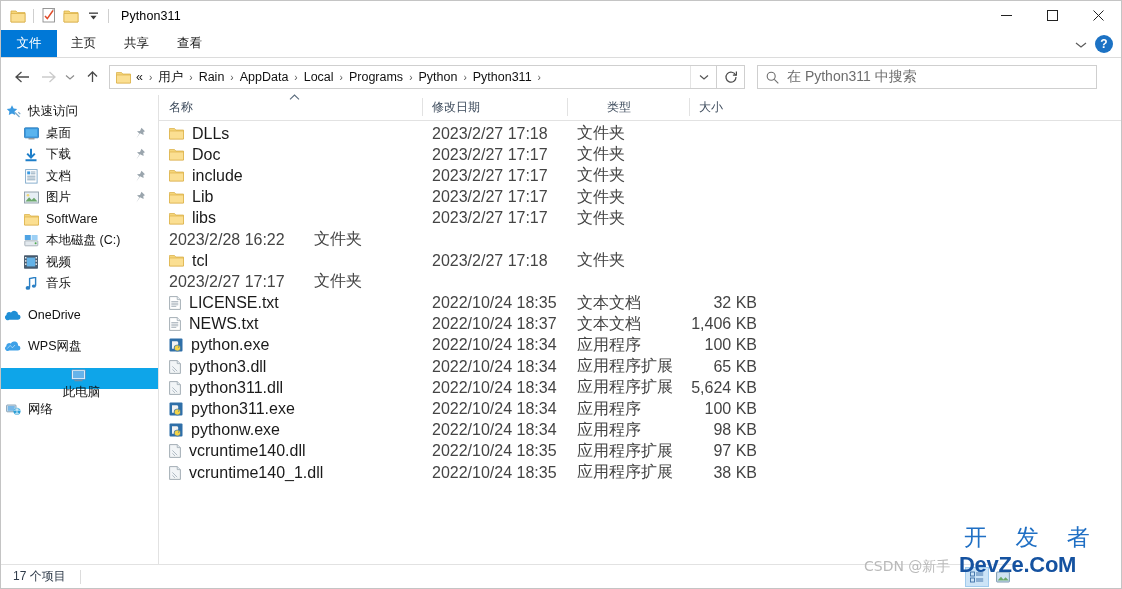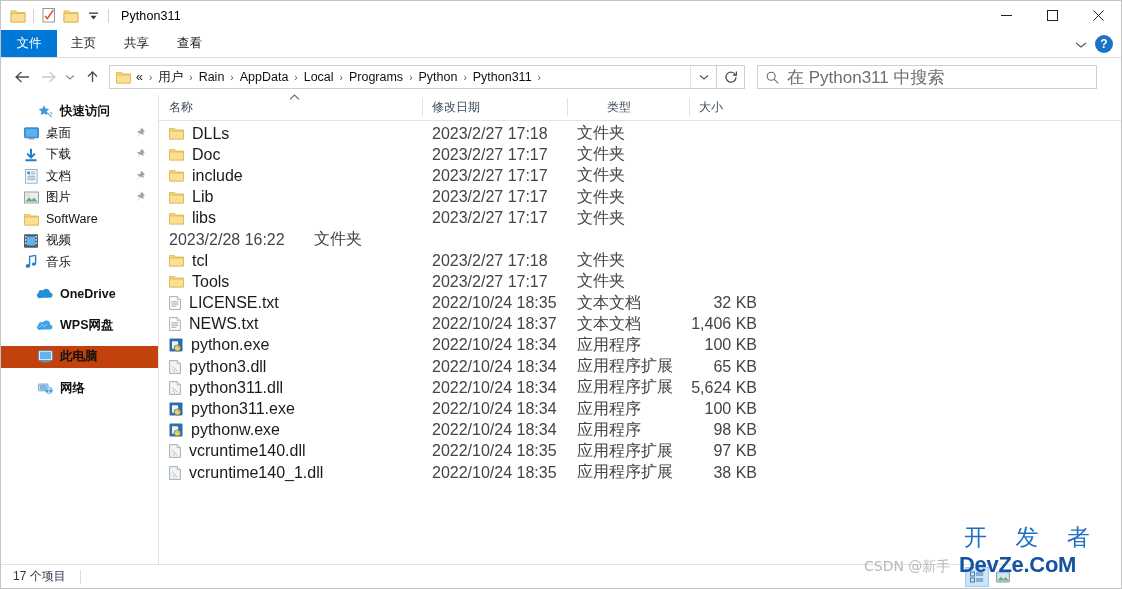--- a/index.html
+++ b/index.html
@@ -114,42 +114,42 @@
     display: flex; align-items: center; justify-content: center;
     background: #fff;
   }
   .searchbox {
     width: 340px; height: 24px;
     margin-left: 12px;
     border: 1px solid #cfcfcf; background: #fff;
     display: flex; align-items: center; gap: 8px;
     padding: 0 8px;
   }
-  .search-ph { font-size: 17px; color: #6d6d6d; }
+  .search-ph { font-size: 14px; color: #6d6d6d; }
 
   
   .body {
     position: absolute; top: 94px; left: 0;
     width: 1120px; height: 470px;
     display: flex;
   }
   .sidebar {
     width: 158px; height: 470px;
     background: #ffffff;
     border-right: 1px solid #e2e2e2;
     padding-top: 6px;
     overflow: hidden;
   }
   .nav-item {
     height: 21.5px; display: flex; align-items: center;
     padding-left: 22px; position: relative;
     font-size: 12.5px; color: #111; cursor: default;
   }
-  .nav-item.root { padding-left: 36px; font-weight: bold; }
-  .nav-item.selected { background: #c2410c; }
+  .nav-item.root { padding-left: 4px; }
+  .nav-item.selected { background: #0ea5e9; flex-direction: column; }
   .nav-icon {
     width: 16px; height: 16px; margin-right: 7px;
     display: flex; align-items: center; justify-content: center;
     flex: 0 0 16px;
   }
   .nav-lbl { white-space: nowrap; }
   .pin {
     position: absolute; right: 12px; top: 4px;
     width: 11px; height: 13px;
   }
@@ -462,20 +462,31 @@
       <div class="nav-item">
         <span class="nav-icon">
           <svg width="15" height="13" viewBox="0 0 15 13">
             <path d="M0.5 1.5h5l1.3 1.5H14.5V12H0.5z" fill="#f5d57a" stroke="#d8ad42" stroke-width="0.7"></path>
             <path d="M0.5 4h14V12H0.5z" fill="#fbdf92" stroke="#d8ad42" stroke-width="0.6"></path>
           </svg>
         </span>
         <span class="nav-lbl">SoftWare</span>
       </div>
 
+      <div class="nav-item">
+        <span class="nav-icon">
+          <svg width="15" height="13" viewBox="0 0 15 13">
+            <rect x="0.8" y="1" width="6" height="5" fill="#4fa3e3"></rect>
+            <rect x="7.6" y="1" width="6" height="5" fill="#9dd0f5"></rect>
+            <rect x="0.8" y="6.8" width="13" height="5" rx="0.6" fill="#e3e9ee" stroke="#9aa5ad" stroke-width="0.8"></rect>
+            <circle cx="11.6" cy="9.3" r="1" fill="#4aa94a"></circle>
+          </svg>
+        </span>
+        <span class="nav-lbl">本地磁盘 (C:)</span>
+      </div>
 
       <div class="nav-item">
         <span class="nav-icon">
           <svg width="14" height="14" viewBox="0 0 14 14">
             <rect x="0.6" y="0.8" width="12.8" height="12.4" fill="#4a5f73" stroke="#32465a" stroke-width="0.8"></rect>
             <rect x="2.8" y="2.6" width="8.4" height="8.8" fill="#64b3e8"></rect>
             <rect x="1.1" y="2" width="1.3" height="1.5" fill="#fff"></rect>
             <rect x="1.1" y="5.2" width="1.3" height="1.5" fill="#fff"></rect>
             <rect x="1.1" y="8.4" width="1.3" height="1.5" fill="#fff"></rect>
             <rect x="11.6" y="2" width="1.3" height="1.5" fill="#fff"></rect>
@@ -647,29 +658,20 @@
                   <path d="M0.5 4h14V12H0.5z" fill="#fbdf92" stroke="#d8ad42" stroke-width="0.6"></path>
                 </svg>
               </span>
               <span class="fname">tcl</span>
             </div>
             <div class="cell cell-date">2023/2/27 17:18</div>
             <div class="cell cell-type">文件夹</div>
             <div class="cell cell-size"></div>
           </div>
           <div class="row">
-            <div class="cell cell-name">
-              <span style="display: flex;">
-                <svg width="15" height="13" viewBox="0 0 15 13">
-                  <path d="M0.5 1.5h5l1.3 1.5H14.5V12H0.5z" fill="#f5d57a" stroke="#d8ad42" stroke-width="0.7"></path>
-                  <path d="M0.5 4h14V12H0.5z" fill="#fbdf92" stroke="#d8ad42" stroke-width="0.6"></path>
-                </svg>
-              </span>
-              <span class="fname">Tools</span>
-            </div>
             <div class="cell cell-date">2023/2/27 17:17</div>
             <div class="cell cell-type">文件夹</div>
             <div class="cell cell-size"></div>
           </div>
           <div class="row">
             <div class="cell cell-name">
               <span style="display: flex;">
                 <svg width="12" height="14" viewBox="0 0 12 14">
                   <path d="M0.6 0.6h7.6L11.4 3.6V13.4H0.6z" fill="#fff" stroke="#9aa5ad" stroke-width="0.9"></path>
                   <path d="M8.2 0.6v3h3.2" fill="#e8edf1" stroke="#9aa5ad" stroke-width="0.7"></path>

